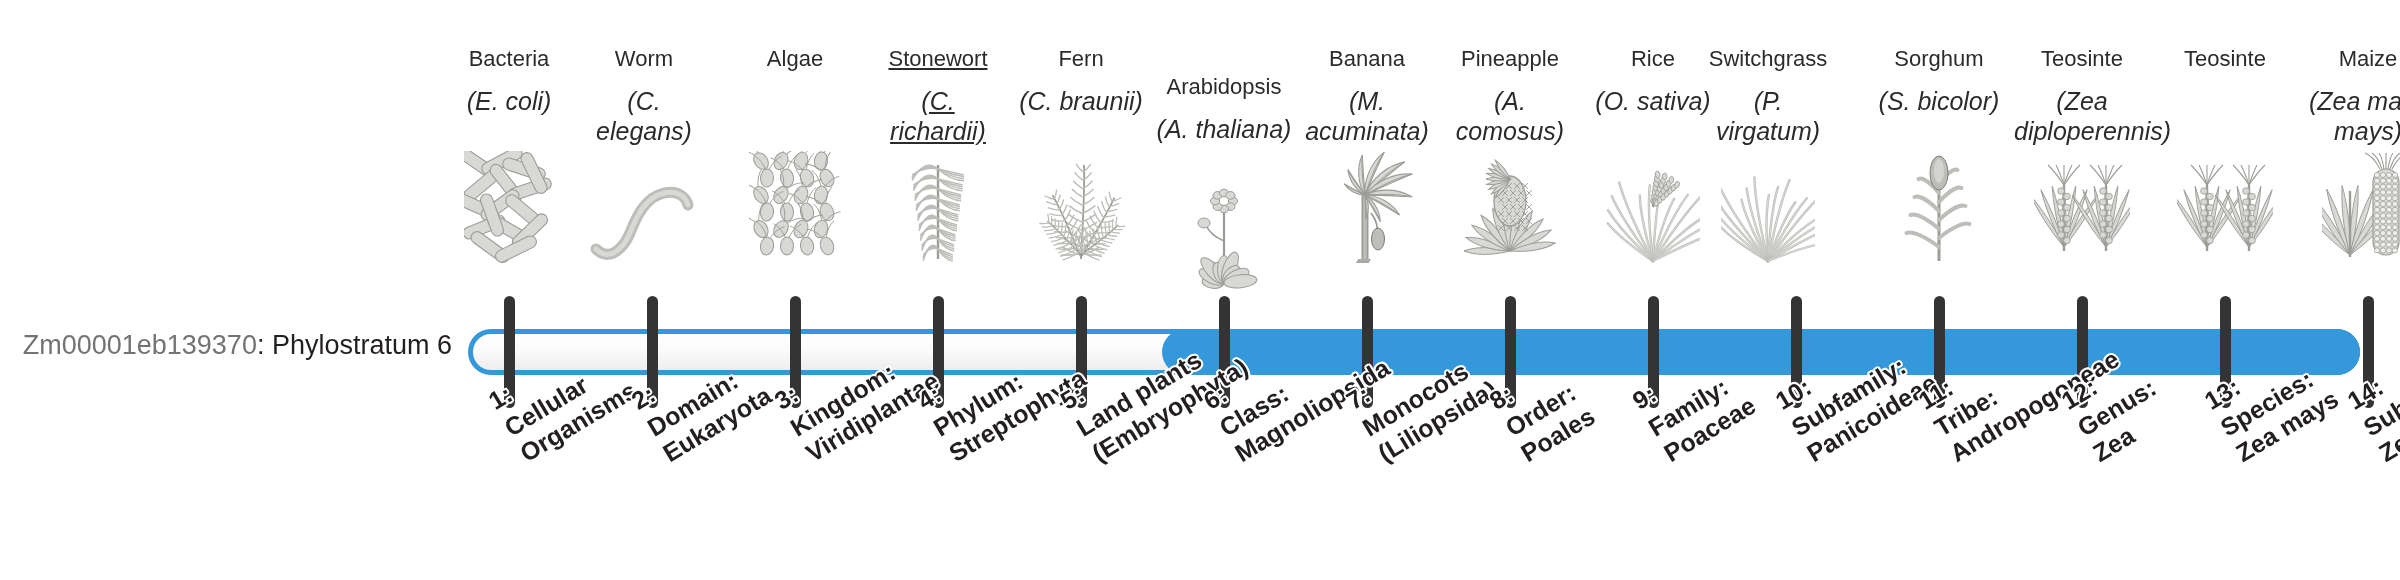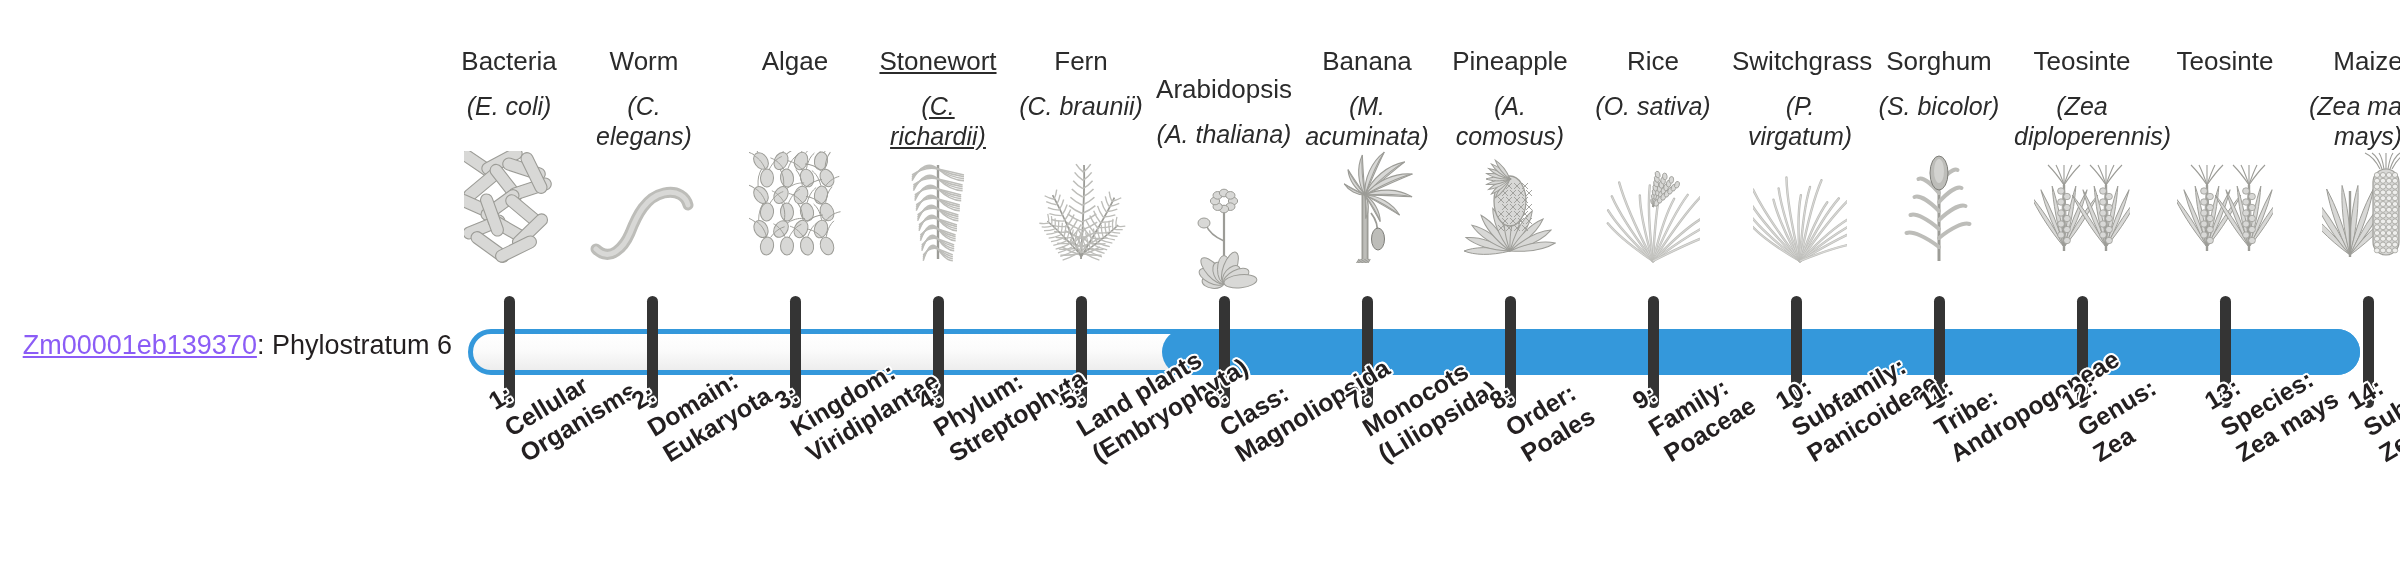--- a/index.html
+++ b/index.html
@@ -27,42 +27,41 @@
     left: 0;
     top: 331px;
     width: 452px;
     text-align: right;
     font-size: 27px;
     line-height: 1.1;
     white-space: nowrap;
     color: #231f20;
   }
   #gene-label .gene-id {
-    color: #8b5cf6;
-    text-decoration: underline;
+    color: #737373;
     text-underline-offset: 2px;
     cursor: pointer;
   }
 
   
   #species-row {
     position: absolute;
     left: 468px;
     top: 46px;
     width: 1900px;
     height: 260px;
   }
   .species-col {
     position: absolute;
     top: 0;
     width: 136px;
     text-align: center;
   }
   .sp-common {
-    font-size: 26px;
+    font-size: 22px;
     line-height: 1.18;
     color: #2b2b2b;
     white-space: nowrap;
   }
   .sp-latin {
     font-size: 25px;
     line-height: 1.2;
     font-style: italic;
     color: #2b2b2b;
     margin-top: 14px;
@@ -886,21 +885,21 @@
               <ellipse cx="4.2" cy="-9" rx="2.3" ry="3.4" fill="#d8d8d6" stroke="#9c9c97" stroke-width="0.8"></ellipse>
               <ellipse cx="6.4" cy="-13" rx="2.3" ry="3.4" fill="#d8d8d6" stroke="#9c9c97" stroke-width="0.8"></ellipse>
               <ellipse cx="8.600000000000001" cy="-17" rx="2.3" ry="3.4" fill="#d8d8d6" stroke="#9c9c97" stroke-width="0.8"></ellipse>
               <ellipse cx="10.8" cy="-21" rx="2.3" ry="3.4" fill="#d8d8d6" stroke="#9c9c97" stroke-width="0.8"></ellipse>
               <ellipse cx="13" cy="-25" rx="2.3" ry="3.4" fill="#d8d8d6" stroke="#9c9c97" stroke-width="0.8"></ellipse>
               <ellipse cx="15.200000000000001" cy="-29" rx="2.3" ry="3.4" fill="#d8d8d6" stroke="#9c9c97" stroke-width="0.8"></ellipse>
             </g>
           </svg>
         </div>
       </div>
-      <div class="species-col" style="left: 1264px;">
+      <div class="species-col" style="left: 1232px;">
         <div class="sp-common">Switchgrass</div>
         <div class="sp-latin">(P. virgatum)</div>
         <div class="sp-art">
           <svg width="94" height="112" viewBox="0 0 94 112">
             <g transform="translate(47,110) rotate(-64)">
              <path d="M0 0 C 2 -29 6 -47.559999999999995 10 -58" stroke="#bdbdb9" stroke-width="2.4" fill="none" stroke-linecap="round"></path>
              <path d="M0 0 C 2 -29 6 -47.559999999999995 10 -58" stroke="#d8d8d6" stroke-width="1" fill="none"></path>
             </g>
             <g transform="translate(47,110) rotate(-56)">
              <path d="M0 0 C 2 -33.5 6 -54.94 10 -67" stroke="#bdbdb9" stroke-width="2.4" fill="none" stroke-linecap="round"></path>

